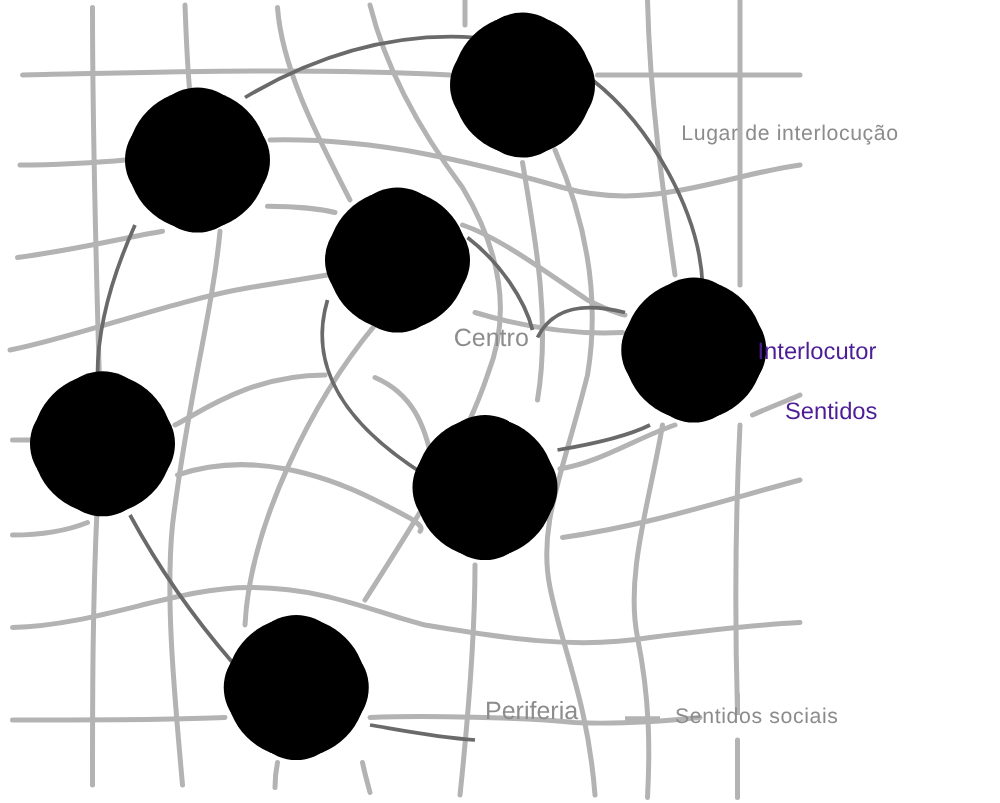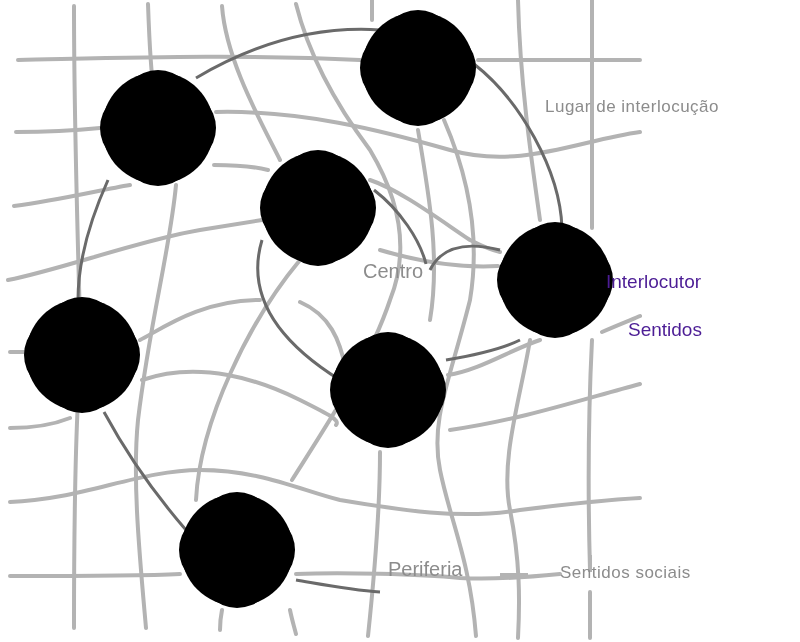--- a/index.html
+++ b/index.html
@@ -91,13 +91,13 @@
 
   <path class="tick" d="M500,575 L528,575"></path>
   <path class="tick" d="M590,555 L590,572"></path>
 </svg>
 
 <div class="label label-gray" style="left:545px; top:97px;">Lugar de interlocução</div>
 <div class="label label-dark" style="left:590px; top:271px;">Interlocutor</div>
 <div class="label label-dark" style="left:612px; top:319px;">Sentidos</div>
 <div class="label label-small" style="left:363px; top:260px;">Centro</div>
 <div class="label label-small" style="left:388px; top:558px;">Periferia</div>
-<div class="label label-gray" style="left:560px; top:563px;">Sentidos sociais</div>
+<div class="label label-gray" style="left:540px; top:563px;">Sentidos sociais</div>
 
 </body></html>

